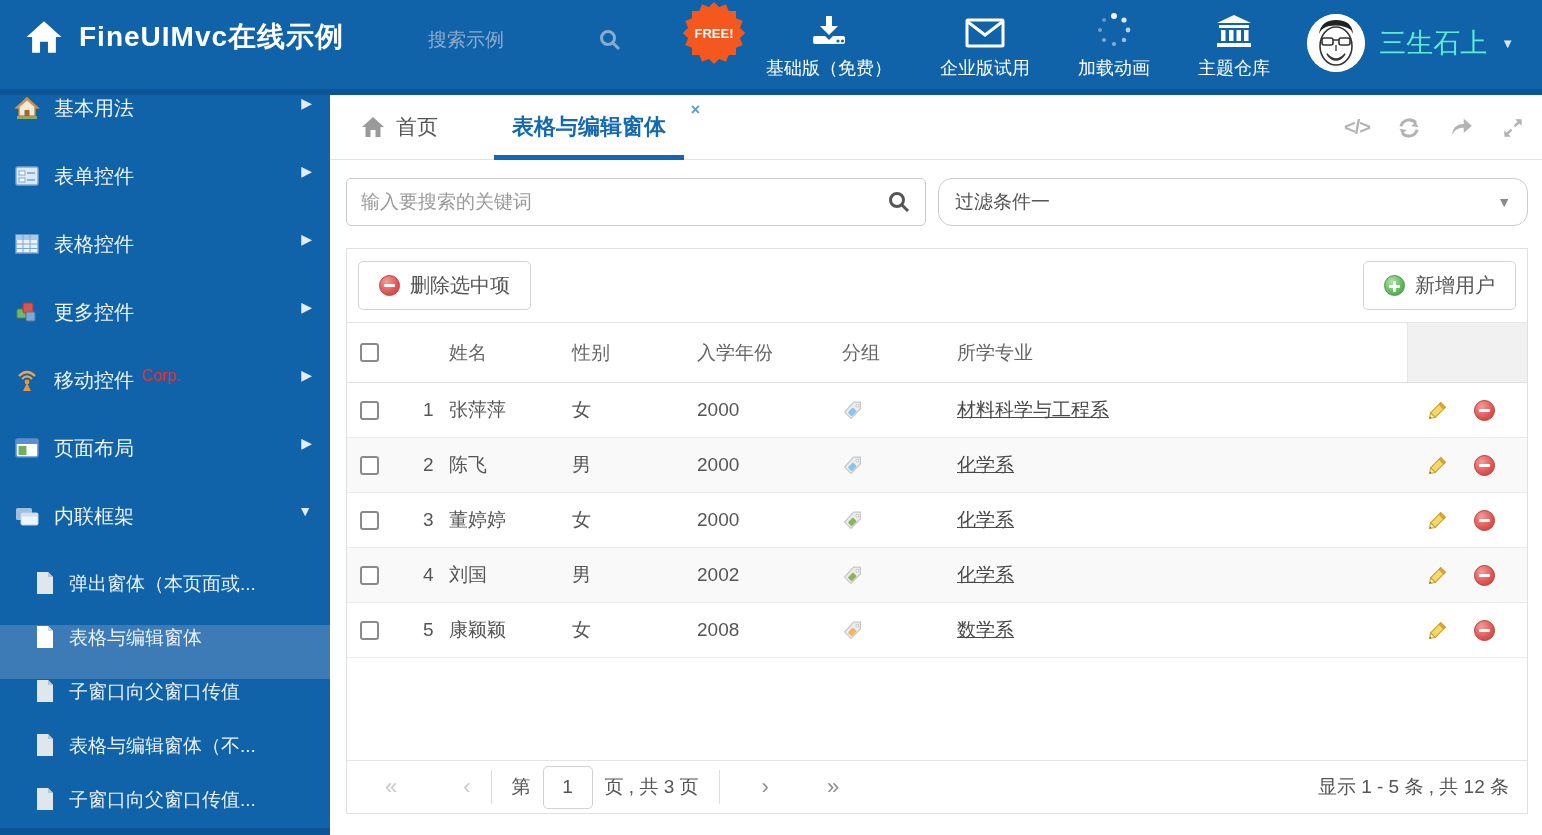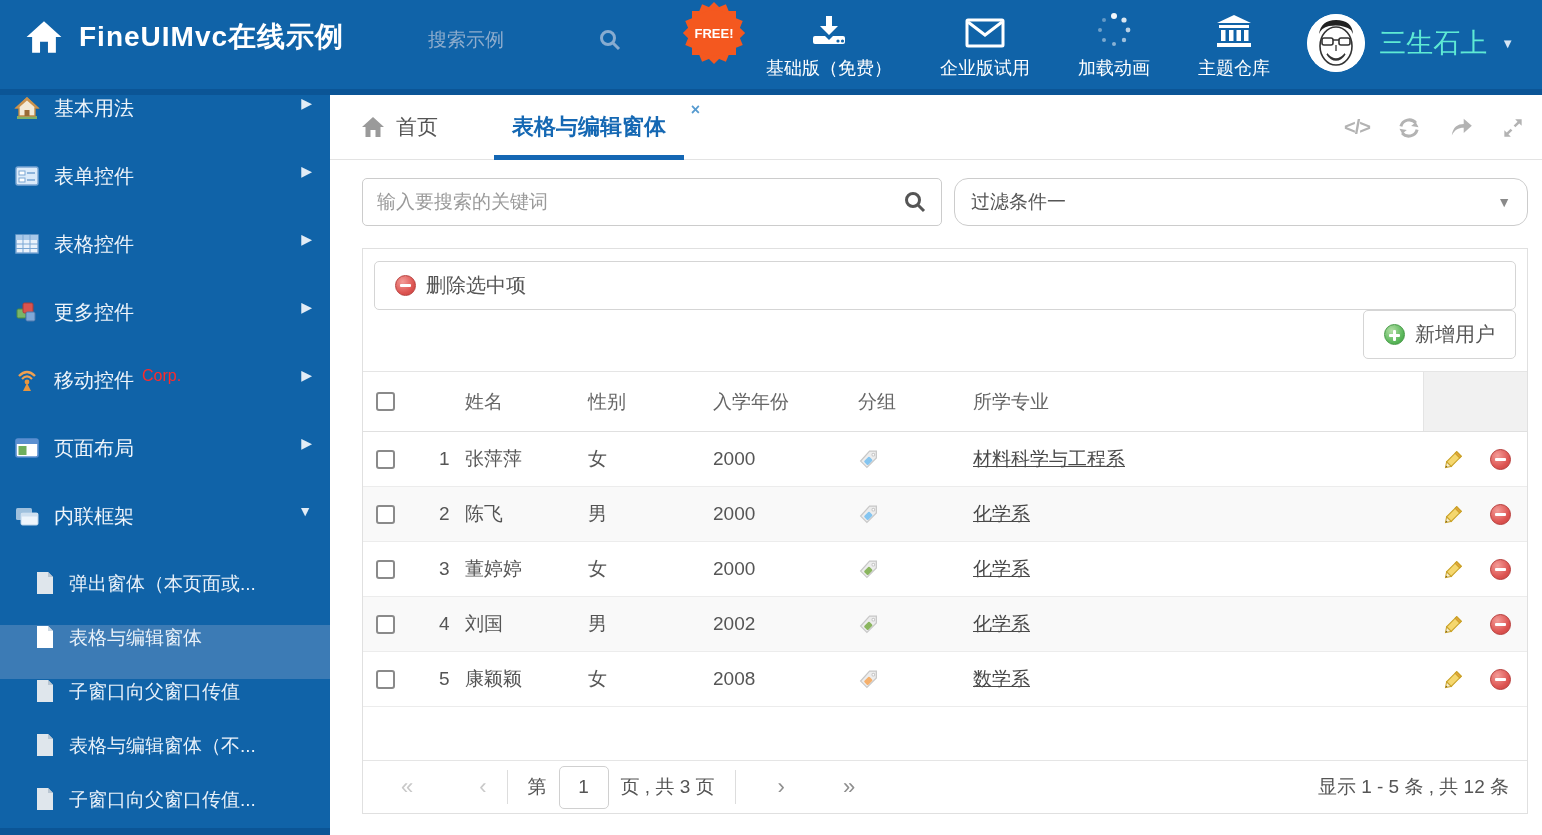--- a/index.html
+++ b/index.html
@@ -57,36 +57,36 @@
     padding:0 18px; cursor:pointer; }
   .tab-active .ta-lb { font-size:22px; font-weight:bold; color:#1568b3; }
   .tab-active .ta-underline { position:absolute; left:0; bottom:0; width:100%; height:5px; background:#1467b4; }
   .tab-close { position:absolute; right:-16px; top:6px; font-size:16px; font-weight:bold;
     color:#579bd0; cursor:pointer; }
   .tb-icons { position:absolute; right:16px; top:0; height:65px; display:flex; align-items:center; gap:26px; }
   .tb-icons .ic { width:26px; height:26px; color:#b3b3b3; cursor:pointer; display:flex;
     align-items:center; justify-content:center; }
   .ic-code { font-size:20px; font-weight:bold; color:#b3b3b3; letter-spacing:-1px; }
 
-  .content { padding:18px 14px 0 16px;margin-left:16px; }
+  .content { padding:18px 14px 0 16px; }
   .filter-row { display:flex; gap:12px; }
   .search-box { width:580px; height:48px; border:1px solid #ccc; border-radius:5px;
     display:flex; align-items:center; padding:0 14px; }
   .search-box input { flex:1; border:none; outline:none; font-size:19px; color:#444;
     font-family:inherit; }
   .search-box input::placeholder { color:#9a9a9a; }
   .search-box .mag2 { width:24px; height:24px; color:#555; }
   .filter-select { flex:1; height:48px; border:1px solid #ccc; border-radius:14px;
     display:flex; align-items:center; padding:0 16px; cursor:pointer; }
   .filter-select .fs-lb { flex:1; font-size:19px; color:#555; }
   .filter-select .fs-caret { color:#8a8a8a; font-size:14px; }
 
   .grid-panel { margin-top:22px; border:1px solid #e0e0e0; height:566px; position:relative;
     background:#fff; }
-  .grid-toolbar { padding:12px 11px; display:flex;flex-direction:column; }
+  .grid-toolbar { padding:12px 11px; display:flex; }
   .btn { height:49px; border:1px solid #d5d5d5; border-radius:5px; background:#fff;
     display:flex; align-items:center; gap:10px; padding:0 20px; font-size:20px; color:#555;
     cursor:pointer; font-family:inherit; }
   .btn-add { margin-left:auto; }
   .circle-ic { width:21px; height:21px; border-radius:50%; position:relative; flex:none; }
   .circle-red { background:radial-gradient(circle at 35% 30%, #f39c98, #dd5451 62%, #c6403d);
     border:1px solid #b8403e; }
   .circle-red::after { content:""; position:absolute; left:4px; top:8px; width:11px; height:3px;
     background:#fff; border-radius:1px; }
   .circle-green { background:radial-gradient(circle at 35% 30%, #b5e0a8, #5cb85c 62%, #3f9b41);

